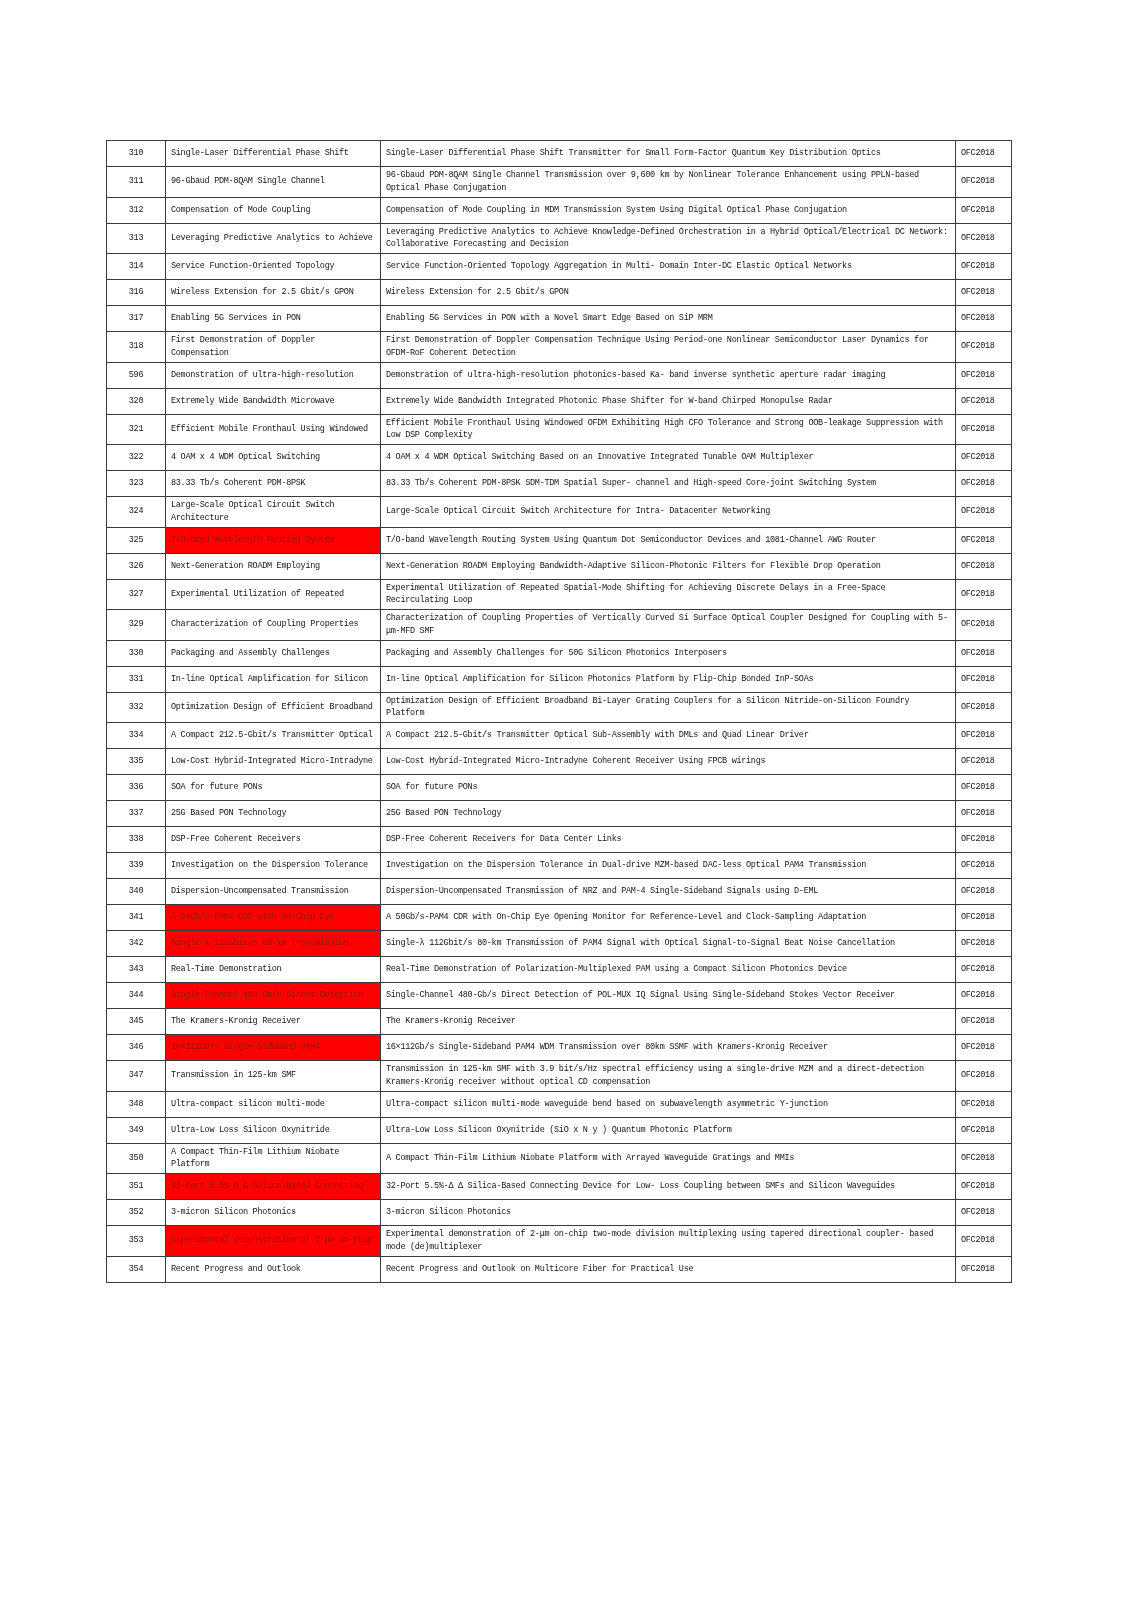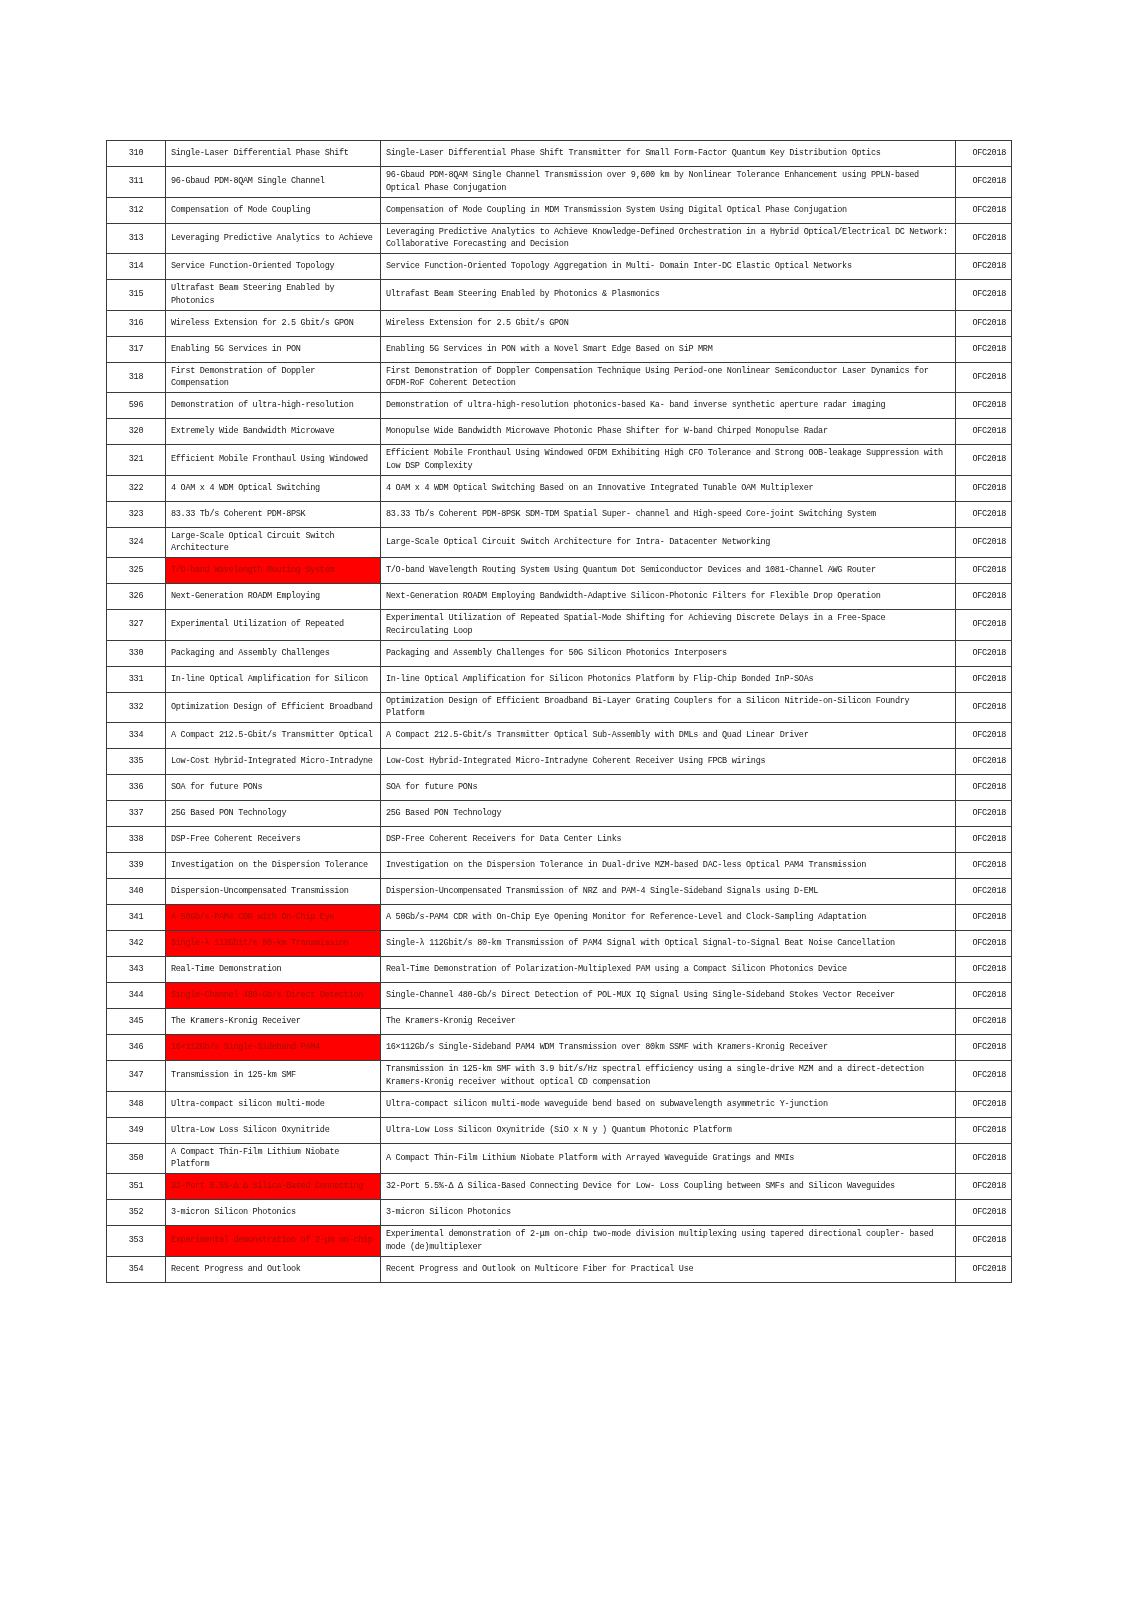--- a/index.html
+++ b/index.html
@@ -42,21 +42,21 @@
     word-wrap: break-word;
   }
   table.papers tr { height: 26px; }
   td.num {
     text-align: center;
     font-size: 10px;
     letter-spacing: 0;
     color: #111111;
   }
   td.src {
-    text-align: right;
+    text-align: left;
     font-size: 8.5px;
     white-space: nowrap;
   }
   td.short.hl {
     background: var(--hl-bg, #fe0000);
     color: var(--hl-fg, #9b1000);
   }
 </style>
 </head>
 <body>
@@ -94,26 +94,20 @@
           <td class="full">Leveraging Predictive Analytics to Achieve Knowledge-Defined Orchestration in a Hybrid Optical/Electrical DC Network: Collaborative Forecasting and Decision</td>
           <td class="src">OFC2018</td>
         </tr>
         <tr>
           <td class="num">314</td>
           <td class="short">Service Function-Oriented Topology</td>
           <td class="full">Service Function-Oriented Topology Aggregation in Multi- Domain Inter-DC Elastic Optical Networks</td>
           <td class="src">OFC2018</td>
         </tr>
         <tr>
-          <td class="num">315</td>
-          <td class="short">Ultrafast Beam Steering Enabled by Photonics</td>
-          <td class="full">Ultrafast Beam Steering Enabled by Photonics &amp; Plasmonics</td>
-          <td class="src">OFC2018</td>
-        </tr>
-        <tr>
           <td class="num">316</td>
           <td class="short">Wireless Extension for 2.5 Gbit/s GPON</td>
           <td class="full">Wireless Extension for 2.5 Gbit/s GPON</td>
           <td class="src">OFC2018</td>
         </tr>
         <tr>
           <td class="num">317</td>
           <td class="short">Enabling 5G Services in PON</td>
           <td class="full">Enabling 5G Services in PON with a Novel Smart Edge Based on SiP MRM</td>
           <td class="src">OFC2018</td>
@@ -126,21 +120,21 @@
         </tr>
         <tr>
           <td class="num">596</td>
           <td class="short">Demonstration of ultra-high-resolution</td>
           <td class="full">Demonstration of ultra-high-resolution photonics-based Ka- band inverse synthetic aperture radar imaging</td>
           <td class="src">OFC2018</td>
         </tr>
         <tr>
           <td class="num">320</td>
           <td class="short">Extremely Wide Bandwidth Microwave</td>
-          <td class="full">Monopulse Wide Bandwidth Microwave Photonic Phase Shifter for W-band Chirped Monopulse Radar</td>
+          <td class="full">Extremely Wide Bandwidth Integrated Photonic Phase Shifter for W-band Chirped Monopulse Radar</td>
           <td class="src">OFC2018</td>
         </tr>
         <tr>
           <td class="num">321</td>
           <td class="short">Efficient Mobile Fronthaul Using Windowed</td>
           <td class="full">Efficient Mobile Fronthaul Using Windowed OFDM Exhibiting High CFO Tolerance and Strong OOB-leakage Suppression with Low DSP Complexity</td>
           <td class="src">OFC2018</td>
         </tr>
         <tr>
           <td class="num">322</td>
@@ -169,20 +163,26 @@
         <tr>
           <td class="num">326</td>
           <td class="short">Next-Generation ROADM Employing</td>
           <td class="full">Next-Generation ROADM Employing Bandwidth-Adaptive Silicon-Photonic Filters for Flexible Drop Operation</td>
           <td class="src">OFC2018</td>
         </tr>
         <tr>
           <td class="num">327</td>
           <td class="short">Experimental Utilization of Repeated</td>
           <td class="full">Experimental Utilization of Repeated Spatial-Mode Shifting for Achieving Discrete Delays in a Free-Space Recirculating Loop</td>
+          <td class="src">OFC2018</td>
+        </tr>
+        <tr>
+          <td class="num">329</td>
+          <td class="short">Characterization of Coupling Properties</td>
+          <td class="full">Characterization of Coupling Properties of Vertically Curved Si Surface Optical Coupler Designed for Coupling with 5-μm-MFD SMF</td>
           <td class="src">OFC2018</td>
         </tr>
         <tr>
           <td class="num">330</td>
           <td class="short">Packaging and Assembly Challenges</td>
           <td class="full">Packaging and Assembly Challenges for 50G Silicon Photonics Interposers</td>
           <td class="src">OFC2018</td>
         </tr>
         <tr>
           <td class="num">331</td>

